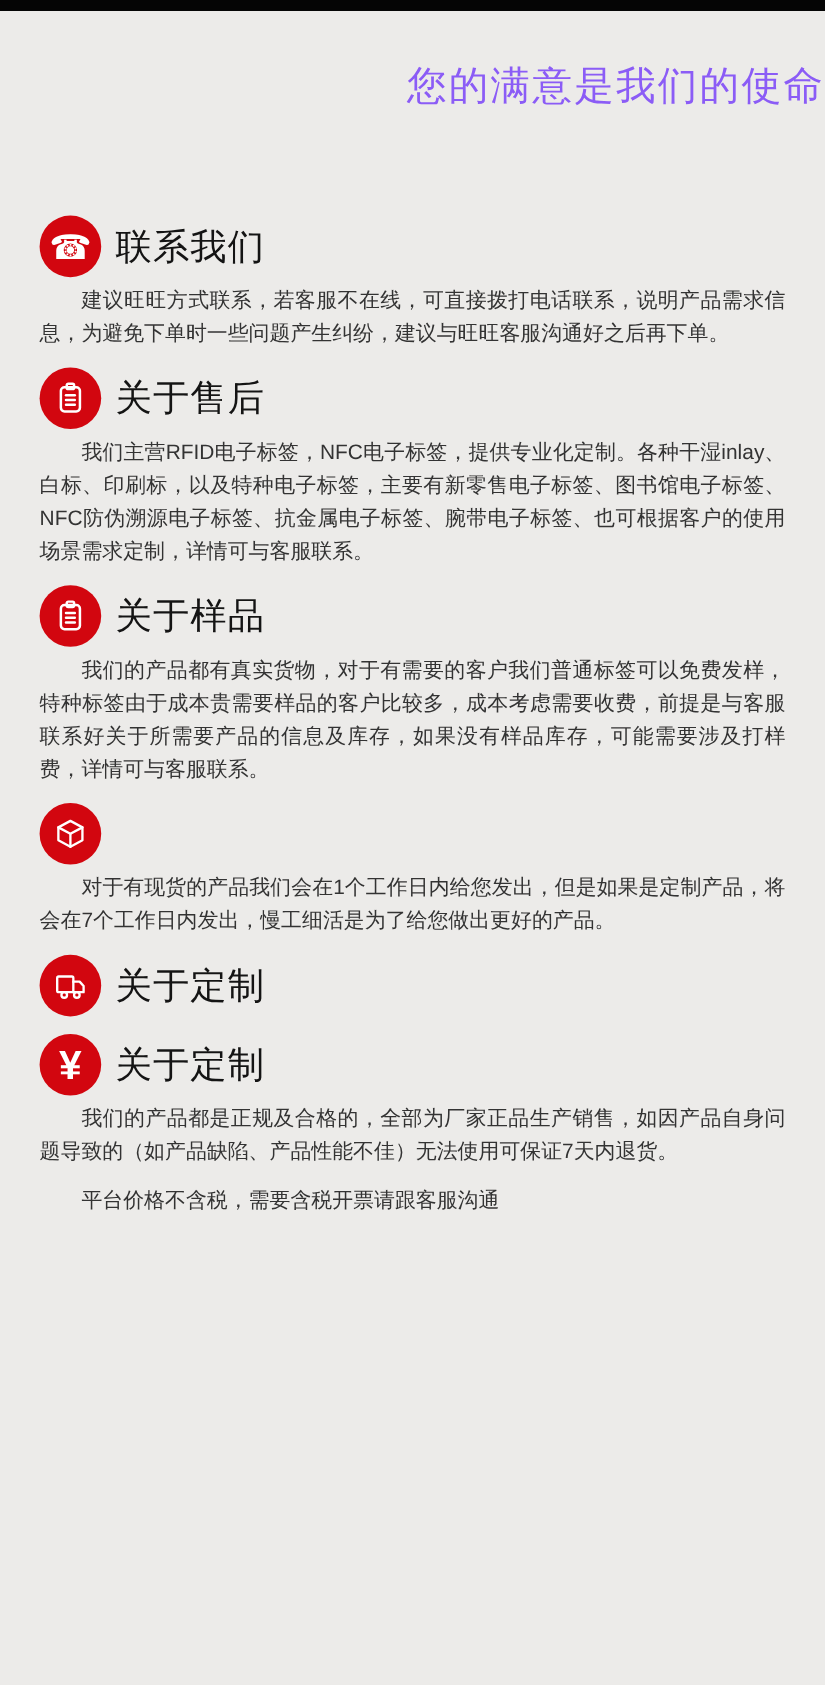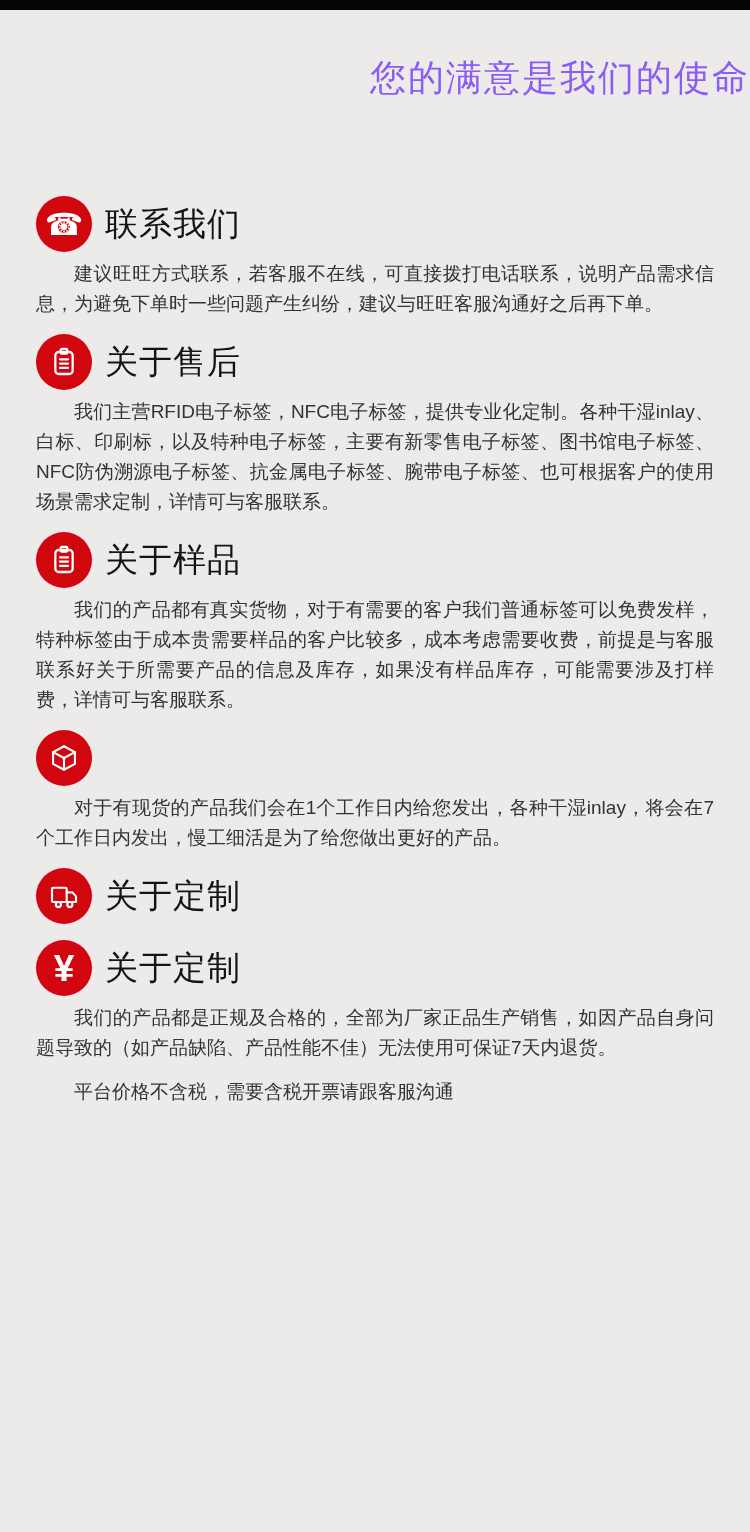--- a/index.html
+++ b/index.html
@@ -114,21 +114,21 @@
   <div class="section">
     <div class="section-header">
       <div class="icon-circle">
         <svg width="32" height="32" viewBox="0 0 24 24" fill="none" stroke="#ffffff" stroke-width="1.6" stroke-linecap="round" stroke-linejoin="round">
           <path d="M12 3.2 L20.2 7.6 L20.2 16.4 L12 20.8 L3.8 16.4 L3.8 7.6 Z"></path>
           <path d="M3.8 7.6 L12 12 L20.2 7.6"></path>
           <path d="M12 12 L12 20.8"></path>
         </svg>
       </div>
     </div>
-    <p class="section-body">对于有现货的产品我们会在1个工作日内给您发出，各种干湿inlay，将会在7个工作日内发出，慢工细活是为了给您做出更好的产品。</p>
+    <p class="section-body">对于有现货的产品我们会在1个工作日内给您发出，但是如果是定制产品，将会在7个工作日内发出，慢工细活是为了给您做出更好的产品。</p>
   </div>
 
   <div class="section">
     <div class="section-header">
       <div class="icon-circle">
         <svg width="32" height="32" viewBox="0 0 24 24" fill="none" stroke="#ffffff" stroke-width="1.6" stroke-linecap="round" stroke-linejoin="round">
           <rect x="3" y="5.8" width="11" height="10.7" rx="1"></rect>
           <path d="M14 9.3 h4.3 l2.7 3 v4.2 h-7"></path>
           <circle cx="7.8" cy="18.4" r="1.9"></circle>
           <circle cx="16.4" cy="18.4" r="1.9"></circle>

